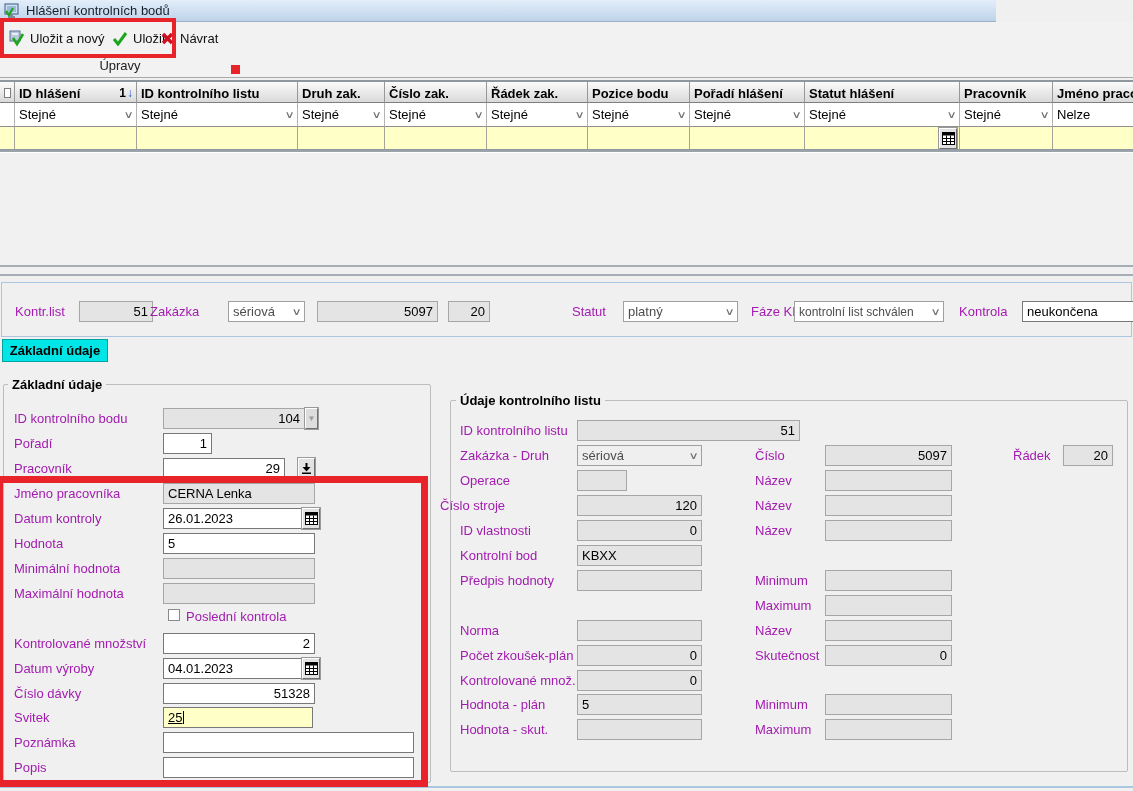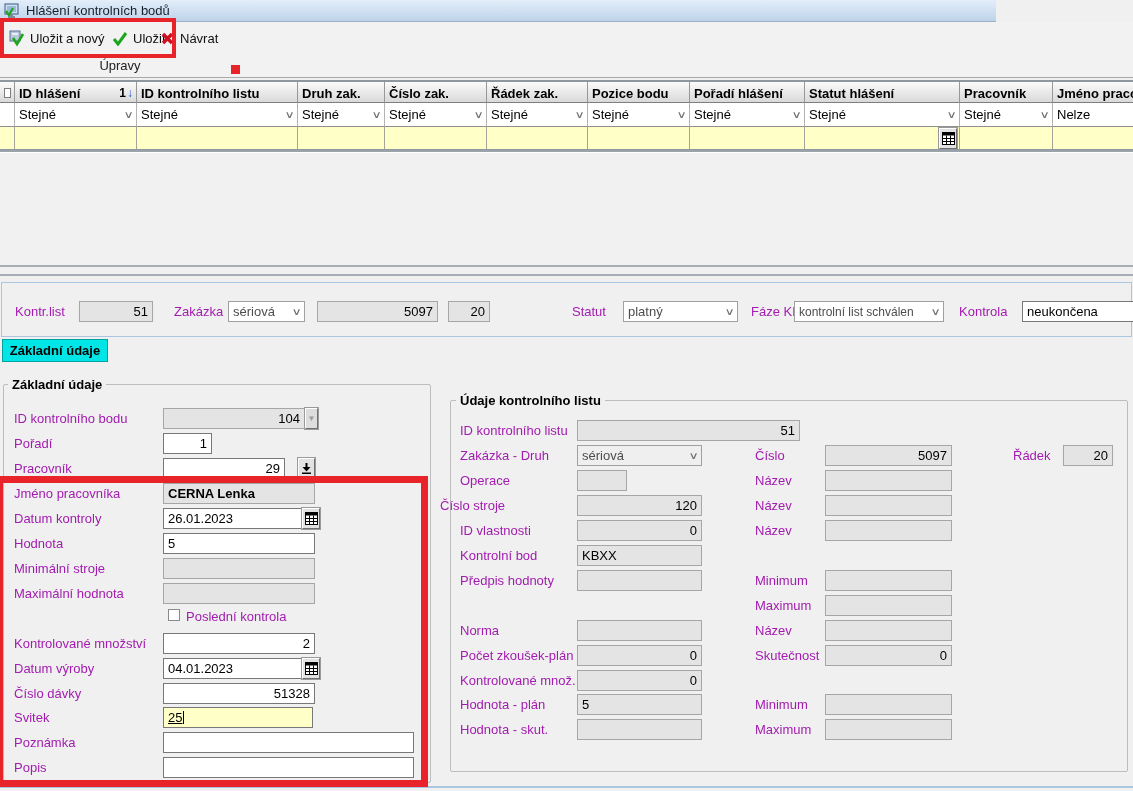--- a/index.html
+++ b/index.html
@@ -219,21 +219,21 @@
   </div>
 
   <div class="sep1"></div>
   <div class="emptyzone"></div>
   <div class="sep2a"></div>
   <div class="sep2b"></div>
 
   <div class="kpanel">
     <span class="lbl" style="left:13px; top:21px;">Kontr.list</span>
     <div class="ro num" style="left:77px; top:18px; width:74px;">51</div>
-    <span class="lbl" style="left:172px; top:21px;">Zakázka</span>
+    <span class="lbl" style="left:148px; top:21px;">Zakázka</span>
     <div class="combo" style="left:226px; top:18px; width:77px;">
       <span>sériová</span>
         <span class="chev">∨</span>
     </div>
     <div class="ro num" style="left:315px; top:18px; width:121px;">5097</div>
     <div class="ro num" style="left:446px; top:18px; width:42px;">20</div>
     <span class="lbl" style="left:570px; top:21px;">Statut</span>
     <div class="combo" style="left:621px; top:18px; width:115px;">
       <span>platný</span>
         <span class="chev">∨</span>
@@ -268,36 +268,36 @@
   <div class="ed num" style="left:163px; top:458px; width:122px;padding-left:27px;">29</div>
   <div class="btn3d" style="left:298px; top:458px; width:17px; height:21px;">
     <svg width="9" height="11">
       <path d="M4.5 0 L4.5 6" stroke="#000" stroke-width="2"></path>
       <path d="M0.5 4 L4.5 8.5 L8.5 4 Z" fill="#000"></path>
       <rect x="0" y="9.5" width="9" height="1.6" fill="#000"></rect>
     </svg>
   </div>
 
   <span class="lbl" style="left:14px; top:486px;">Jméno pracovníka</span>
-  <div class="ro" style="left:163px; top:483px; width:152px;font-weight:bold;">CERNA Lenka</div>
+  <div class="ro" style="left:163px; top:483px; width:152px;">CERNA Lenka</div>
 
   <span class="lbl" style="left:14px; top:511px;">Datum kontroly</span>
   <div class="ed" style="left:163px; top:508px; width:139px;">26.01.2023</div>
   <div class="btn3d calbtn" style="left:302px; top:508px;">
     <svg width="13" height="13">
         <rect x="0.5" y="0.5" width="12" height="12" fill="#fff" stroke="#000"></rect>
         <rect x="0" y="0" width="13" height="3.5" fill="#000"></rect>
         <path d="M0 6.5h13 M0 9.5h13 M4.5 3.5v9.5 M8.5 3.5v9.5" stroke="#000" stroke-width="1" fill="none"></path>
       </svg>
   </div>
 
   <span class="lbl" style="left:14px; top:536px;">Hodnota</span>
   <div class="ed" style="left:163px; top:533px; width:152px;">5</div>
 
-  <span class="lbl" style="left:14px; top:561px;">Minimální stroje</span>
+  <span class="lbl" style="left:14px; top:561px;">Minimální hodnota</span>
   <div class="ro" style="left:163px; top:558px; width:152px;"></div>
 
   <span class="lbl" style="left:14px; top:586px;">Maximální hodnota</span>
   <div class="ro" style="left:163px; top:583px; width:152px;"></div>
 
   <div class="cbx" style="left:168px; top:609px;"></div>
   <span class="lbl" style="left:186px; top:609px;">Poslední kontrola</span>
 
   <span class="lbl" style="left:14px; top:636px;">Kontrolované množství</span>
   <div class="ed num" style="left:163px; top:633px; width:152px;">2</div>

